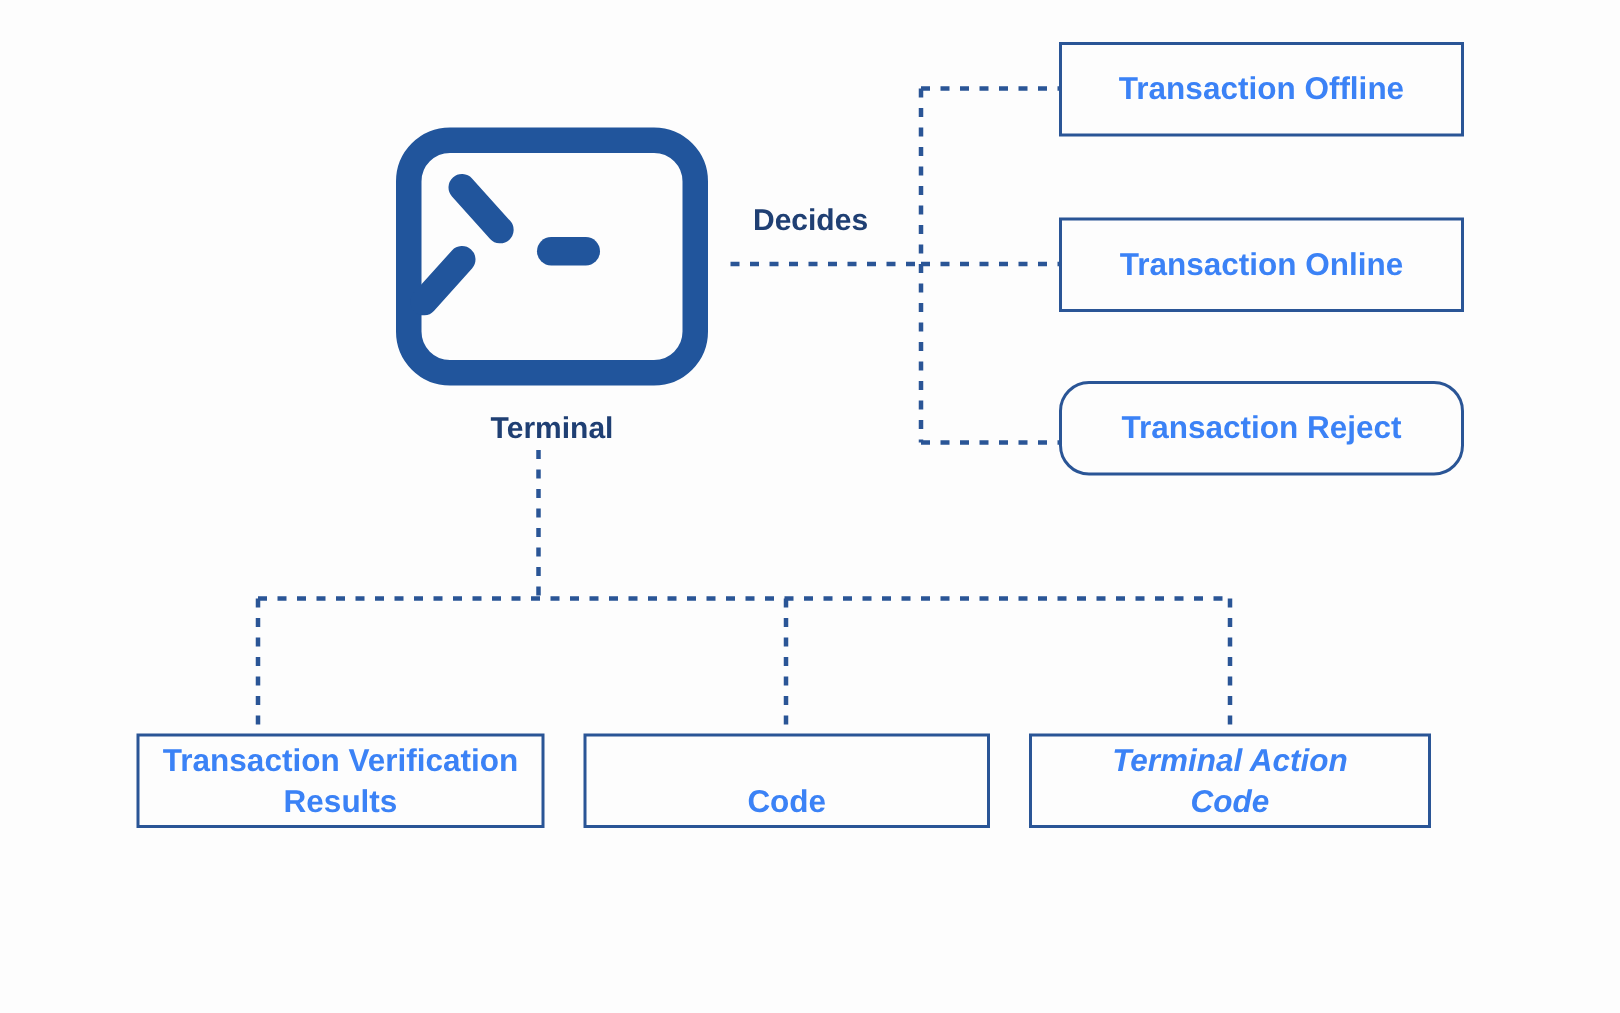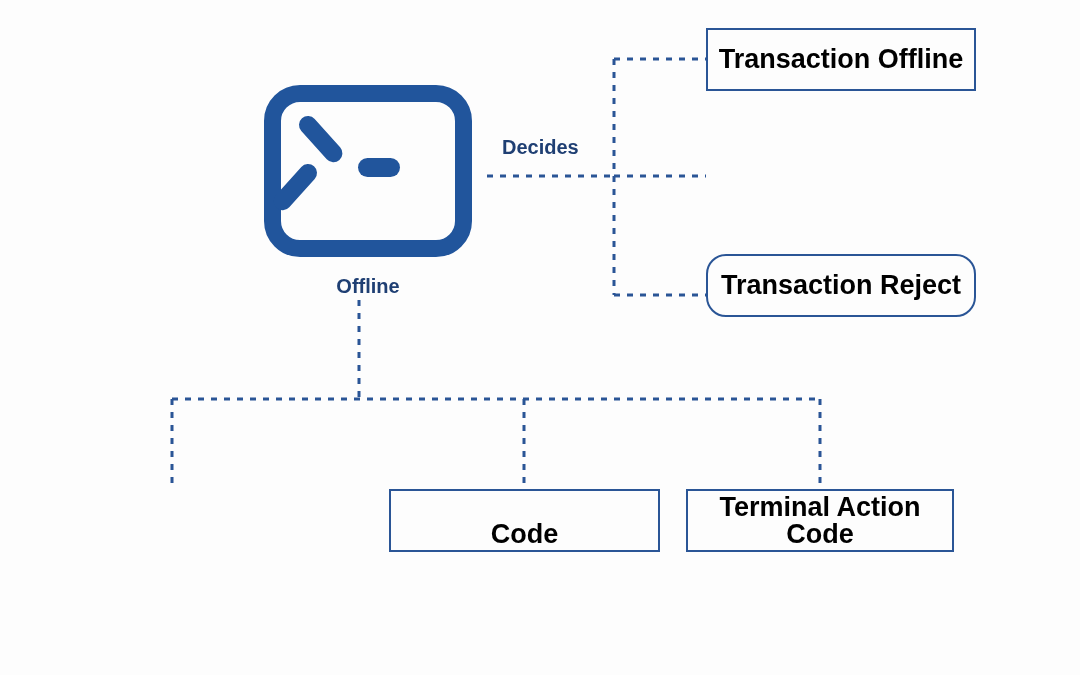--- a/index.html
+++ b/index.html
@@ -105,39 +105,39 @@
     top: 345px;
     font-size: 20px;
   }
 
   
   .flow-box {
     position: absolute;
     box-sizing: border-box;
     border: 2px solid #2a5596;
     background: #fdfdfd;
-    color: #000000;
+    color: #3b82f6;
     font-weight: bold;
-    font-size: 27px;
+    font-size: 21px;
     line-height: 27px;
     display: flex;
     align-items: center;
     justify-content: center;
     text-align: center;
     padding: 0 6px;
   }
   .outcome-box { left: 706px; width: 270px; height: 63px; }
   #box-offline { top: 28px; }
   #box-online  { top: 145px; }
   #box-reject  { top: 254px; border-radius: 20px; }
 
   .basis-box { top: 489px; height: 63px; }
   #box-tvr  { left: 91px;  width: 272px; }
   #box-iac  { left: 389px; width: 271px; }
-  #box-tac  { left: 686px; width: 268px; }
+  #box-tac  { left: 686px; width: 268px; font-style: italic; }
 </style>
 </head>
 <body>
 
 <div id="canvas">
 
   <svg id="connectors" viewBox="0 0 1080 675" width="1080" height="675">
     <g stroke="#2a5596" stroke-width="3" stroke-linecap="butt" fill="none" stroke-dasharray="6 7">
 
       <path d="M487 176 H614"></path>
@@ -160,30 +160,37 @@
     </g>
   </svg>
 
   <div class="terminal-icon">
     <div class="terminal-frame"></div>
     <div class="chevron-arm chev-up"></div>
     <div class="chevron-arm chev-down"></div>
     <div class="terminal-dash"></div>
   </div>
 
-  <div class="node-label" id="terminal-caption">Offline</div>
+  <div class="node-label" id="terminal-caption">Terminal</div>
 
   <div class="node-label" id="decides-label">Decides</div>
 
 
   <div class="flow-box outcome-box" id="box-offline">Transaction Offline</div>
 
+  <div class="flow-box outcome-box" id="box-online">Transaction Online</div>
 
   <div class="flow-box outcome-box" id="box-reject">Transaction Reject</div>
 
+  <div class="flow-box basis-box" id="box-tvr">
+    <span>
+      <span>Transaction Verification</span><br>
+      <span>Results</span>
+    </span>
+  </div>
 
   <div class="flow-box basis-box" id="box-iac">
     <span>
       <br>
       <span>Code</span>
     </span>
   </div>
 
   <div class="flow-box basis-box" id="box-tac">
     <span>

